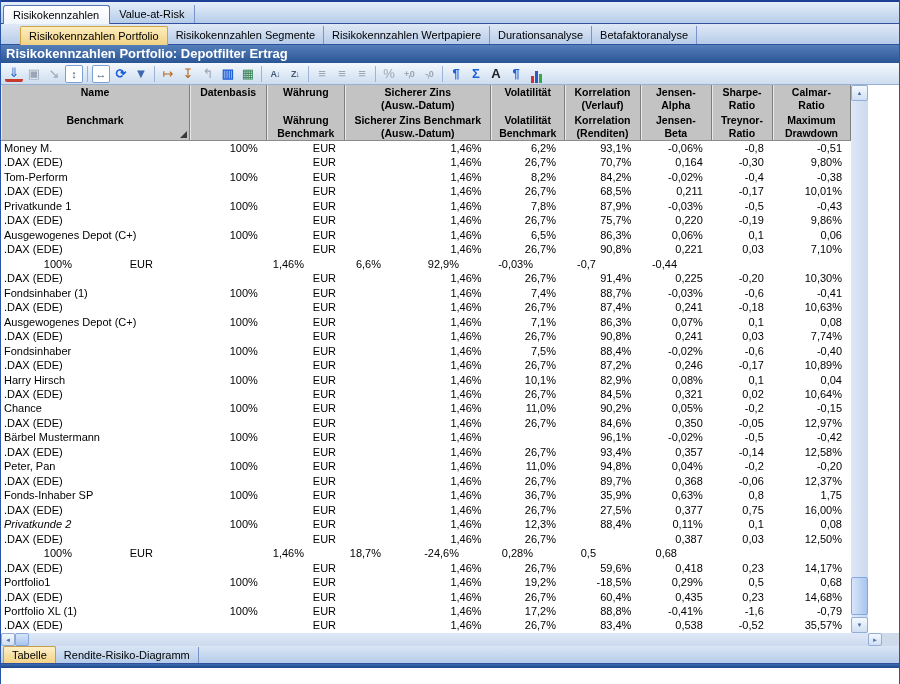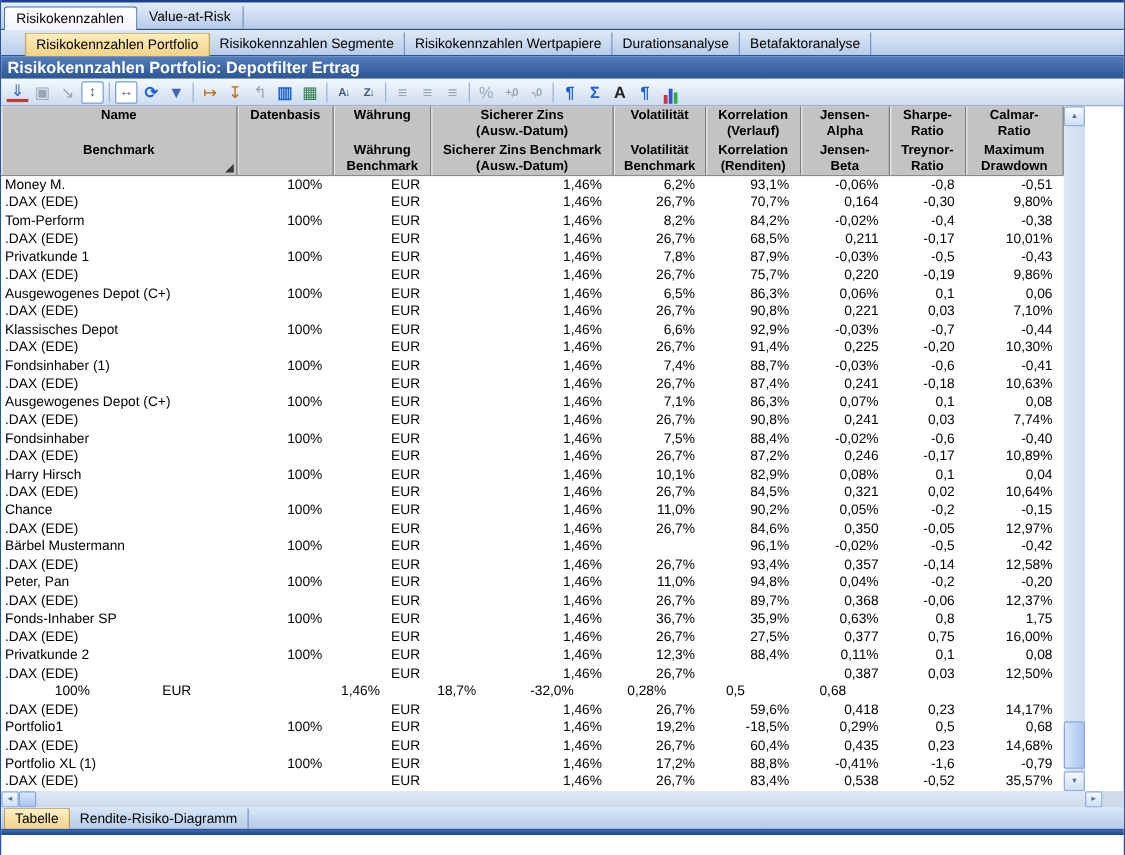--- a/index.html
+++ b/index.html
@@ -279,21 +279,20 @@
             <div class="tcell r" style="width: 80px;"></div>
             <div class="tcell r" style="width: 81px;">EUR</div>
             <div class="tcell r" style="width: 151px;">1,46%</div>
             <div class="tcell r" style="width: 77px;">26,7%</div>
             <div class="tcell r" style="width: 78px;">90,8%</div>
             <div class="tcell r" style="width: 74px;">0,221</div>
             <div class="tcell r" style="width: 63px;">0,03</div>
             <div class="tcell r" style="width: 81px;">7,10%</div>
           </div>
           <div class="trow">
-            <div class="tcell l" style="width: 196px;">Klassisches Depot</div>
             <div class="tcell r" style="width: 80px;">100%</div>
             <div class="tcell r" style="width: 81px;">EUR</div>
             <div class="tcell r" style="width: 151px;">1,46%</div>
             <div class="tcell r" style="width: 77px;">6,6%</div>
             <div class="tcell r" style="width: 78px;">92,9%</div>
             <div class="tcell r" style="width: 74px;">-0,03%</div>
             <div class="tcell r" style="width: 63px;">-0,7</div>
             <div class="tcell r" style="width: 81px;">-0,44</div>
           </div>
           <div class="trow">
@@ -477,21 +476,21 @@
             <div class="tcell r" style="width: 80px;"></div>
             <div class="tcell r" style="width: 81px;">EUR</div>
             <div class="tcell r" style="width: 151px;">1,46%</div>
             <div class="tcell r" style="width: 77px;">26,7%</div>
             <div class="tcell r" style="width: 78px;">27,5%</div>
             <div class="tcell r" style="width: 74px;">0,377</div>
             <div class="tcell r" style="width: 63px;">0,75</div>
             <div class="tcell r" style="width: 81px;">16,00%</div>
           </div>
           <div class="trow">
-            <div class="tcell l" style="width: 196px;">Privatkunde 2</div>
+            <div class="tcell l" style="width: 196px; font-style: italic;">Privatkunde 2</div>
             <div class="tcell r" style="width: 80px;">100%</div>
             <div class="tcell r" style="width: 81px;">EUR</div>
             <div class="tcell r" style="width: 151px;">1,46%</div>
             <div class="tcell r" style="width: 77px;">12,3%</div>
             <div class="tcell r" style="width: 78px;">88,4%</div>
             <div class="tcell r" style="width: 74px;">0,11%</div>
             <div class="tcell r" style="width: 63px;">0,1</div>
             <div class="tcell r" style="width: 81px;">0,08</div>
           </div>
           <div class="trow">
@@ -503,21 +502,21 @@
             <div class="tcell r" style="width: 78px; margin-top: 15px;">84,3%</div>
             <div class="tcell r" style="width: 74px;">0,387</div>
             <div class="tcell r" style="width: 63px;">0,03</div>
             <div class="tcell r" style="width: 81px;">12,50%</div>
           </div>
           <div class="trow">
             <div class="tcell r" style="width: 80px;">100%</div>
             <div class="tcell r" style="width: 81px;">EUR</div>
             <div class="tcell r" style="width: 151px;">1,46%</div>
             <div class="tcell r" style="width: 77px;">18,7%</div>
-            <div class="tcell r" style="width: 78px;">-32,0%</div>
+            <div class="tcell r" style="width: 78px;">-24,6%</div>
             <div class="tcell r" style="width: 74px;">0,28%</div>
             <div class="tcell r" style="width: 63px;">0,5</div>
             <div class="tcell r" style="width: 81px;">0,68</div>
           </div>
           <div class="trow">
             <div class="tcell l" style="width: 196px;">.DAX (EDE)</div>
             <div class="tcell r" style="width: 80px;"></div>
             <div class="tcell r" style="width: 81px;">EUR</div>
             <div class="tcell r" style="width: 151px;">1,46%</div>
             <div class="tcell r" style="width: 77px;">26,7%</div>

